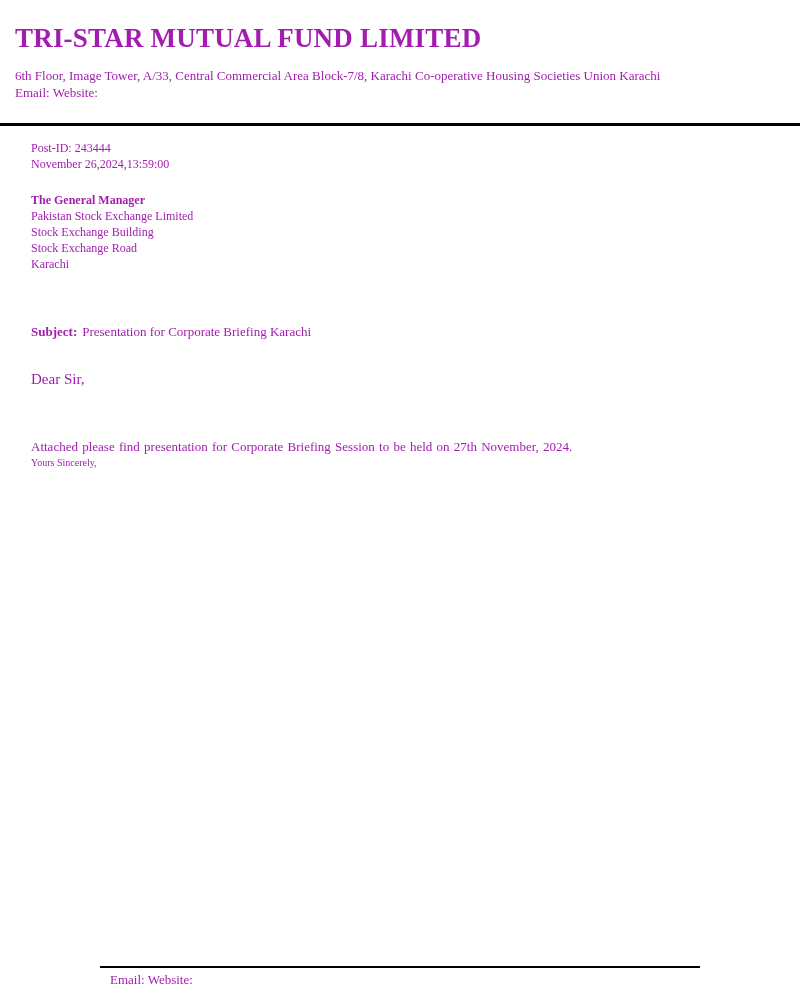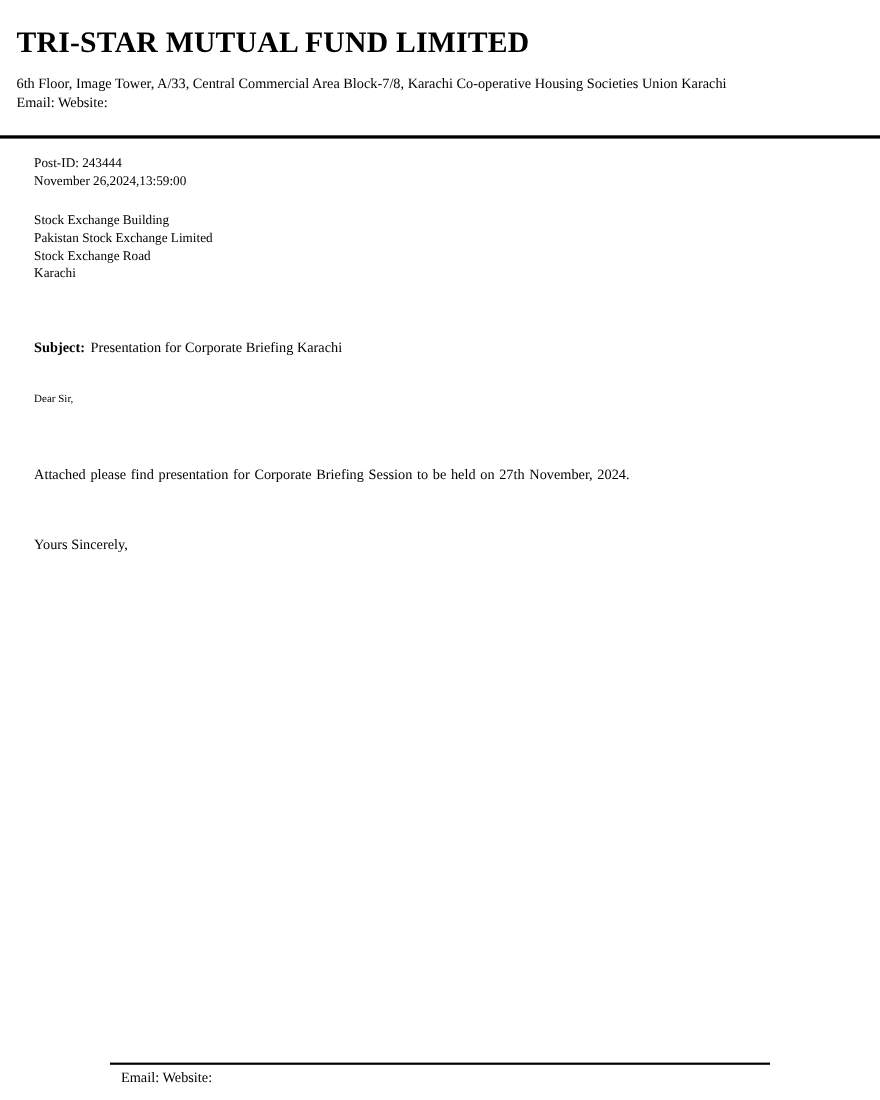--- a/index.html
+++ b/index.html
@@ -5,21 +5,21 @@
   html, body {
     margin: 0;
     padding: 0;
     background: #ffffff;
   }
   .page {
     position: relative;
     width: 800px;
     height: 1000px;
     background: #ffffff;
-    color: #000000;
+    color: #a21caf;
     font-family: "Liberation Serif", "DejaVu Serif", serif;
     overflow: hidden;
   }
   
   .letterhead {
     padding: 24px 10px 0 15px;
   }
   .company-name {
     margin: 0;
     font-size: 27px;
@@ -68,32 +68,31 @@
     margin-top: 52px;
     font-size: 13px;
     line-height: 16px;
   }
   .subject-row .subject-label {
     font-weight: bold;
     margin-right: 5px;
   }
   .salutation {
     margin-top: 31px;
-    font-size: 10px;
+    font-size: 15px;
     line-height: 16px;
   }
   .body-paragraph {
     margin-top: 52px;
     font-size: 13px;
     line-height: 16px;
     word-spacing: 1px;
   }
   .closing {
-    margin-top: 48px;
-    font-size: 13px;
+    font-size: 10px;
     line-height: 16px;
   }
   
   .footer {
     position: absolute;
     top: 966px;
     left: 100px;
     width: 600px;
     border-top: 2px solid #000000;
   }
@@ -117,22 +116,23 @@
   <div class="header-rule"></div>
 
   <main class="letter">
 
     <div class="meta">
       <div class="line">Post-ID: 243444</div>
       <div class="line">November 26,2024,13:59:00</div>
     </div>
 
     <div class="recipient">
+      <div class="line bold">The General Manager</div>
+      <div class="line">Pakistan Stock Exchange Limited</div>
       <div class="line">Stock Exchange Building</div>
-      <div class="line">Pakistan Stock Exchange Limited</div>
       <div class="line">Stock Exchange Road</div>
       <div class="line">Karachi</div>
     </div>
 
     <div class="subject-row">
       <span class="subject-label">Subject:</span><span>Presentation for Corporate Briefing Karachi</span>
     </div>
 
     <div class="salutation">Dear Sir,</div>
 

